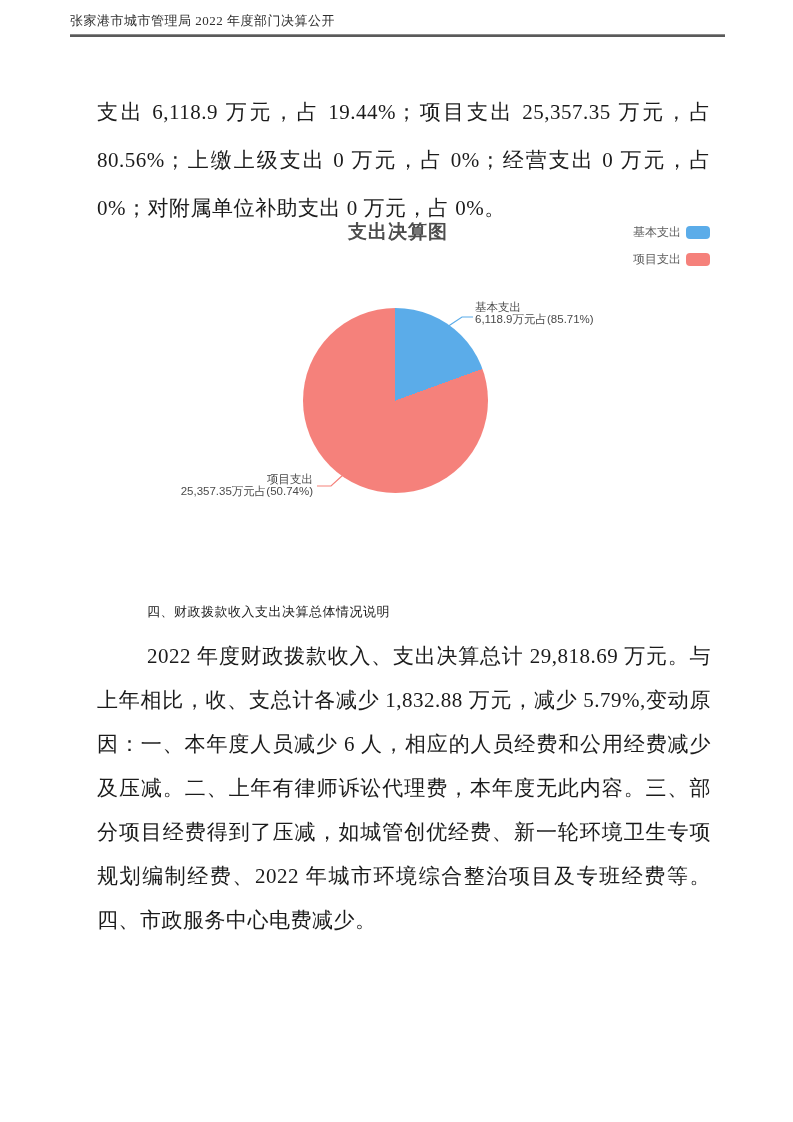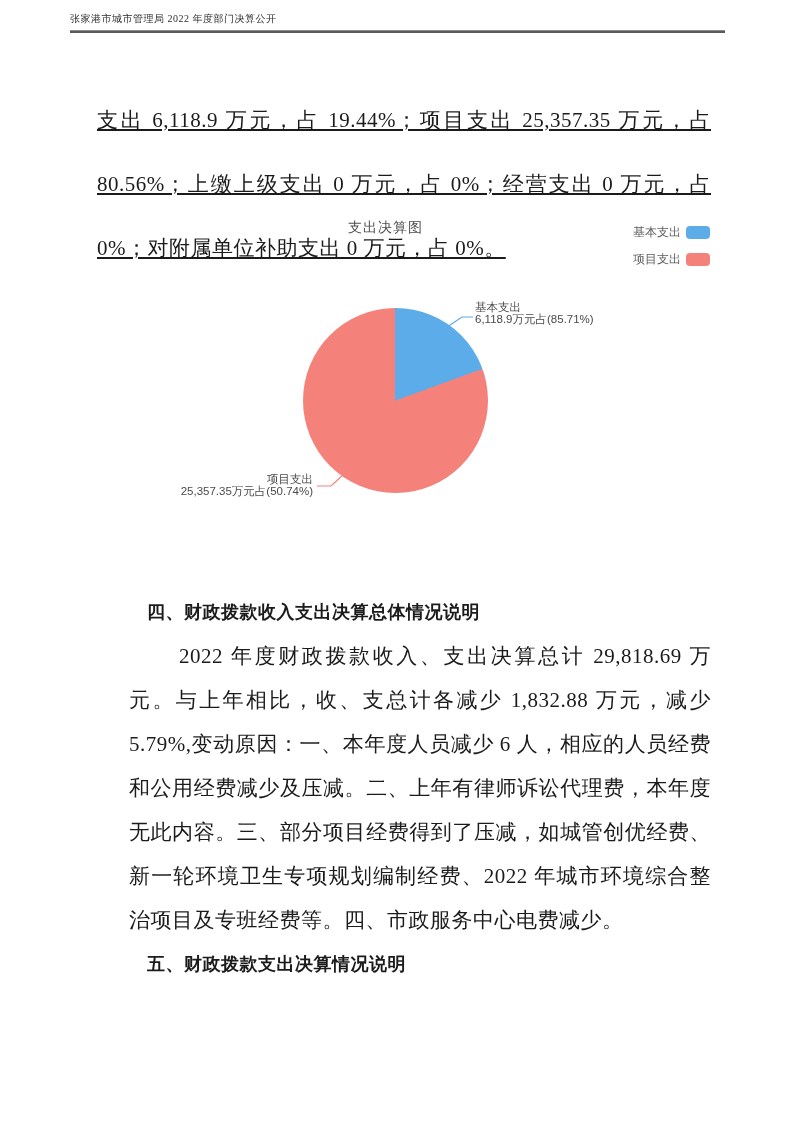--- a/index.html
+++ b/index.html
@@ -15,21 +15,21 @@
   }
 
   
   .doc-header {
     position: absolute;
     left: 70px;
     top: 12px;
     width: 655px;
   }
   .doc-header-title {
-    font-size: 10px;
+    font-size: 13px;
     color: #2e2e2e;
     letter-spacing: 0.5px;
     padding-bottom: 4px;
   }
   .doc-header-rule {
     width: 100%;
     height: 3px;
     background: #5a5a5a;
     border-top: 1px solid #8a8a8a;
   }
@@ -39,49 +39,47 @@
     font-size: 21px;
     letter-spacing: 0.5px;
     text-align: justify;
     color: #1b1b1b;
   }
   .intro-para {
     position: absolute;
     left: 97px;
     top: 88px;
     width: 614px;
-    line-height: 64px;
-    text-decoration: underline;
+    line-height: 48px;
   }
   .sections {
     position: absolute;
     left: 97px;
     top: 590px;
     width: 614px;
     line-height: 44px;
   }
   .sections h3 {
-    font-size: 18px;
-    font-weight: bold;
+    font-size: 13px;
+    font-weight: normal;
     text-indent: 50px;
     letter-spacing: 0.5px;
   }
   .sections p {
     text-indent: 50px;
-    margin-left: 32px;
   }
 
   
   .chart-title {
     position: absolute;
     left: 348px;
     top: 219px;
     font-family: "Liberation Sans", sans-serif;
-    font-size: 14px;
-    font-weight: normal;
+    font-size: 19px;
+    font-weight: bold;
     color: #4d4d4d;
     letter-spacing: 1px;
   }
   .chart-legend {
     position: absolute;
     right: 83px;
     top: 224px;
   }
   .legend-row {
     display: flex;
@@ -176,18 +174,17 @@
     </div>
     <div class="callout callout-project">
       <div>项目支出</div>
       <div>25,357.35万元占(50.74%)</div>
     </div>
   </section>
 
   <div class="body-text sections">
     <h3>四、财政拨款收入支出决算总体情况说明</h3>
     <p>2022 年度财政拨款收入、支出决算总计 29,818.69 万元。与上年相比，收、支总计各减少 1,832.88 万元，减少 5.79%,变动原因：一、本年度人员减少 6 人，相应的人员经费和公用经费减少及压减。二、上年有律师诉讼代理费，本年度无此内容。三、部分项目经费得到了压减，如城管创优经费、新一轮环境卫生专项规划编制经费、2022 年城市环境综合整治项目及专班经费等。四、市政服务中心电费减少。</p>
-    <h3>五、财政拨款支出决算情况说明</h3>
   </div>
 
   <div class="page-footer">- 32 -</div>
 
 </div>
 
 </body></html>

